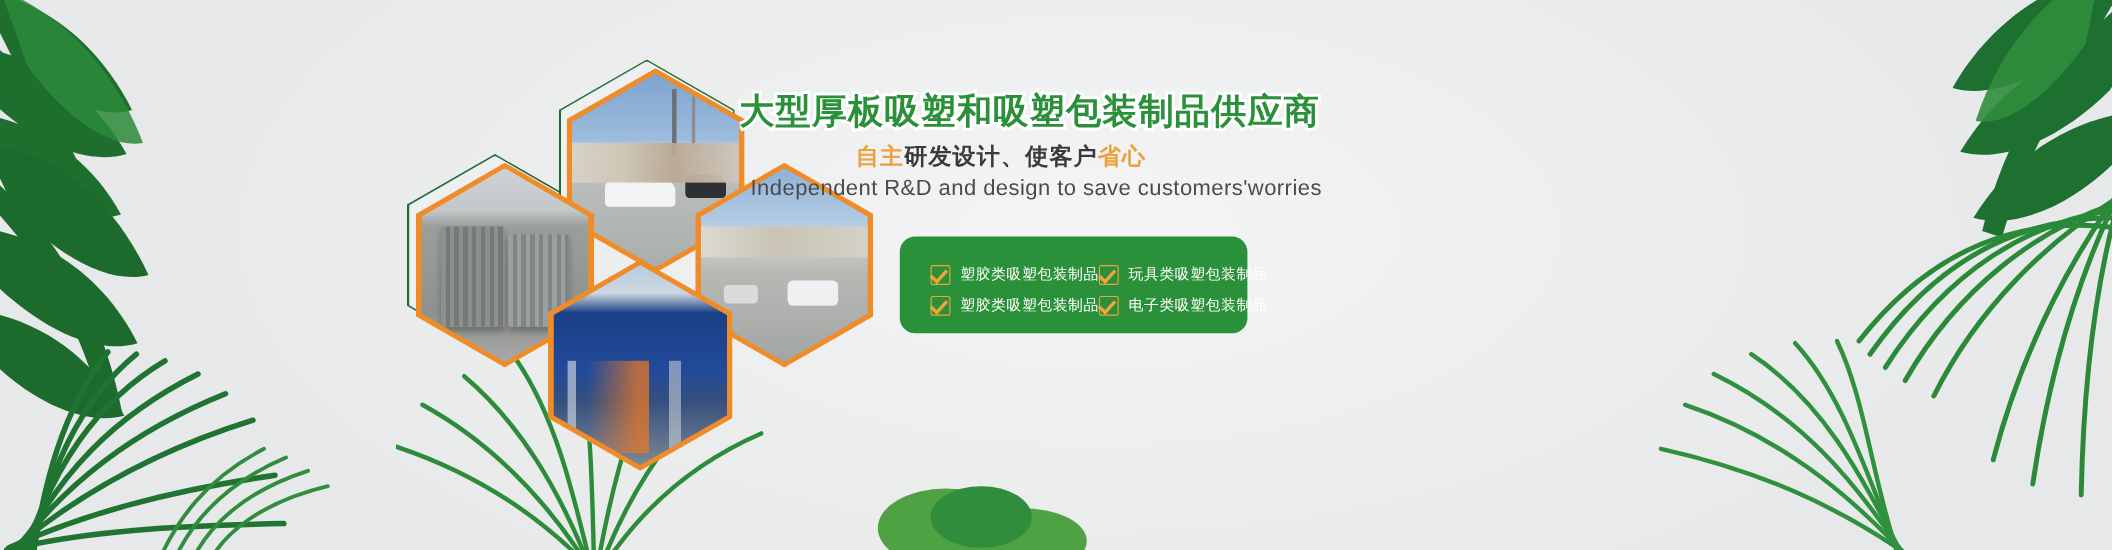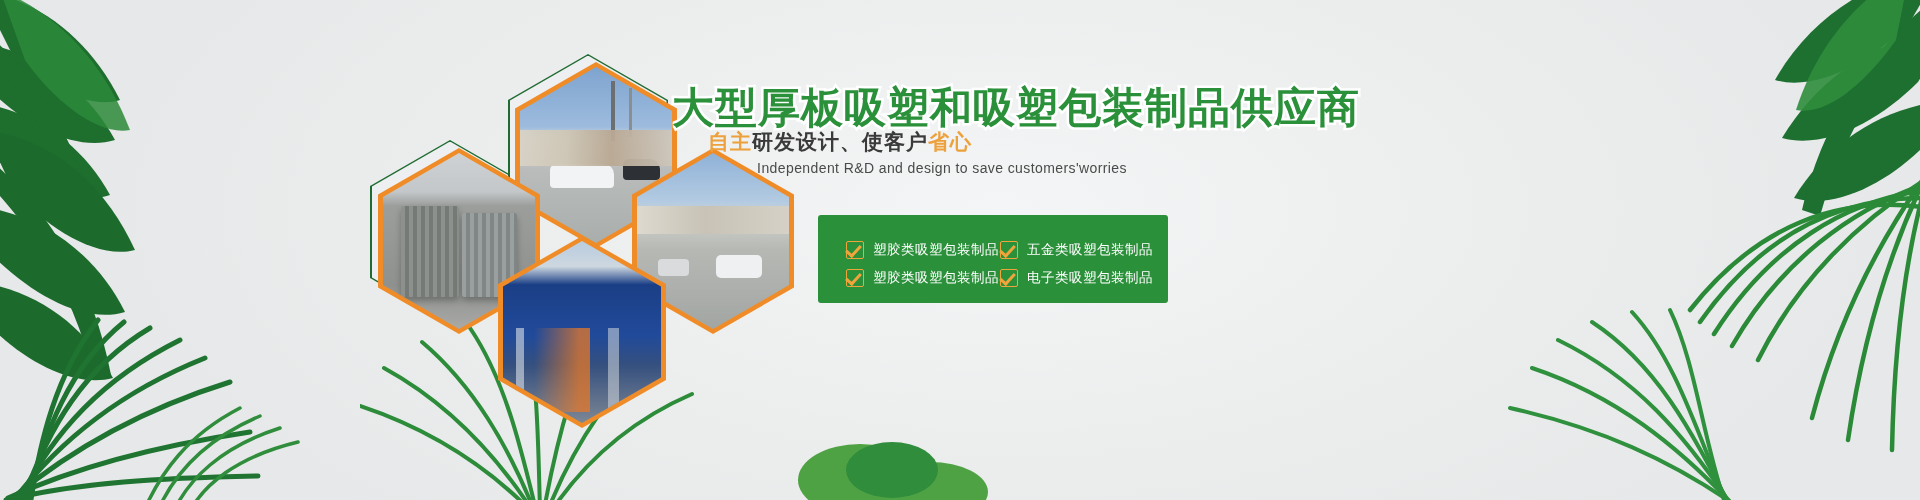--- a/index.html
+++ b/index.html
@@ -79,42 +79,42 @@
   .ph-factory::after{
     content:"";position:absolute;left:8%;top:48%;width:84%;height:46%;
     background:
       linear-gradient(90deg,rgba(220,225,230,.6) 0 6%,transparent 6% 14%,
       rgba(230,120,40,.75) 48% 56%,transparent 56% 70%,rgba(210,215,220,.55) 70% 78%,transparent 78%);
   }
 
   
   .headline{
     position:absolute;left:672px;top:80px;width:540px;
-    font-size:42px;font-weight:bold;letter-spacing:1px;white-space:nowrap;
+    font-size:32px;font-weight:bold;letter-spacing:1px;white-space:nowrap;
     color:#2a9039;
     -webkit-text-stroke:5px #ffffff;
     paint-order:stroke fill;
     text-shadow:0 1px 0 rgba(255,255,255,.9);
   }
   .subline{
-    position:absolute;left:708px;top:128px;width:540px;
-    text-align:left;font-size:21px;font-weight:bold;white-space:nowrap;
+    position:absolute;left:640px;top:128px;width:540px;
+    text-align:center;font-size:21px;font-weight:bold;white-space:nowrap;
     color:#3a3a3a;letter-spacing:1px;
   }
   .subline .hi{color:#eda13c;}
   .engline{
     position:absolute;left:672px;top:160px;width:540px;
-    text-align:center;font-size:14px;color:#4a4a4a;letter-spacing:.4px;
+    text-align:center;font-size:20px;color:#4a4a4a;letter-spacing:.4px;
     white-space:nowrap;
   }
 
   
   .featbox{
-    position:absolute;left:818px;top:215px;width:350px;height:88px;
-    background:#2a9039;border-radius:3px;
+    position:absolute;left:818px;top:215px;width:316px;height:88px;
+    background:#2a9039;border-radius:14px;
     display:grid;grid-template-columns:1fr 1fr;
     align-content:center;row-gap:10px;
     padding:20px 14px 10px 28px;box-sizing:border-box;
   }
   .feat{display:flex;align-items:center;gap:9px;}
   .cbox{
     width:16px;height:16px;flex:0 0 16px;
     border:1.6px solid #f0a53c;border-radius:2px;position:relative;
   }
   .cbox::after{
@@ -287,21 +287,21 @@
 
   <div class="engline">Independent R&amp;D and design to save customers'worries</div>
 
   <div class="featbox">
     <div class="feat">
       <span class="cbox"></span>
       <span class="feat-label">塑胶类吸塑包装制品</span>
     </div>
     <div class="feat">
       <span class="cbox"></span>
-      <span class="feat-label">五金类吸塑包装制品</span>
+      <span class="feat-label">玩具类吸塑包装制品</span>
     </div>
     <div class="feat">
       <span class="cbox"></span>
       <span class="feat-label">塑胶类吸塑包装制品</span>
     </div>
     <div class="feat">
       <span class="cbox"></span>
       <span class="feat-label">电子类吸塑包装制品</span>
     </div>
   </div>

